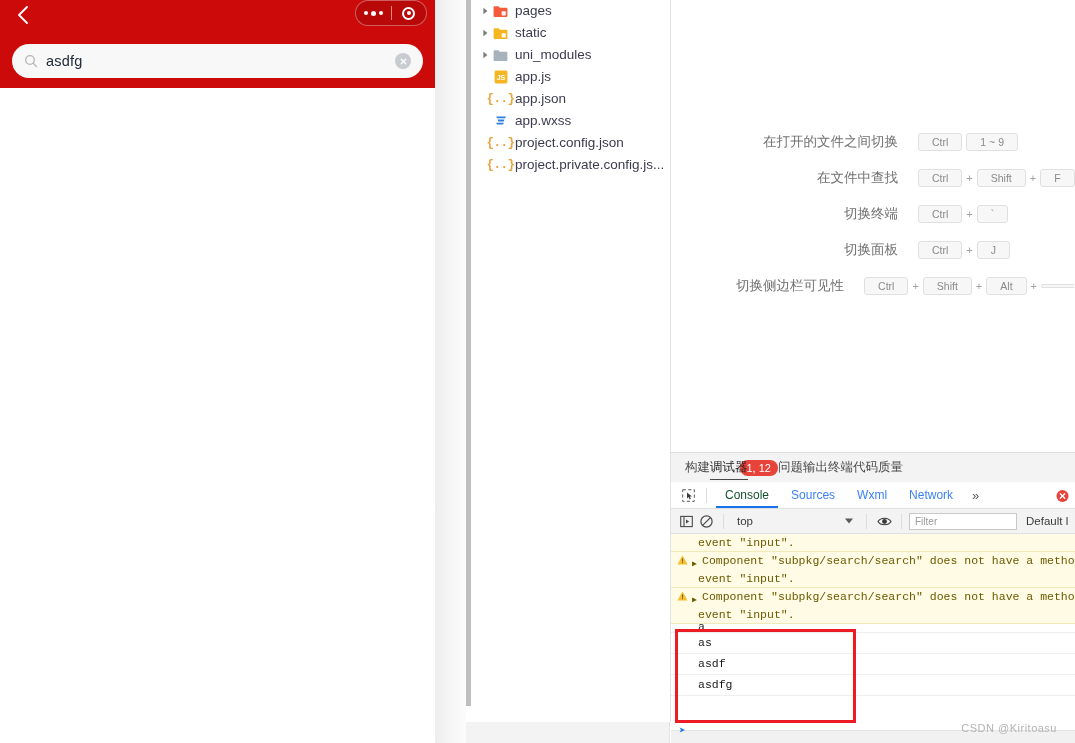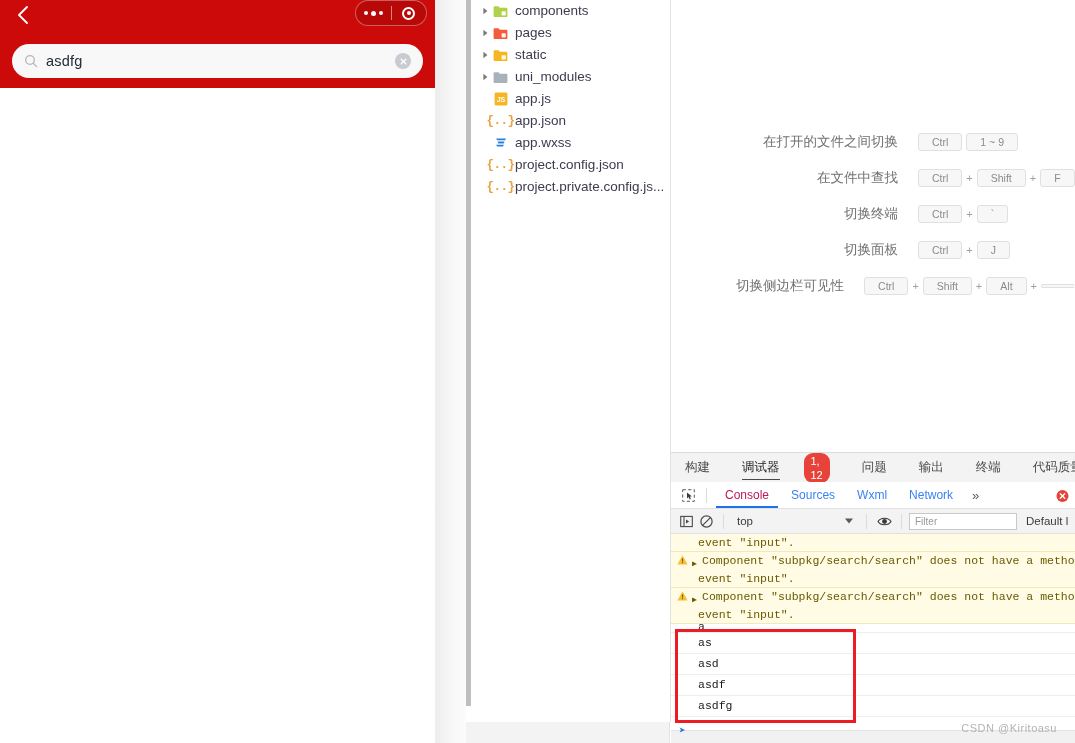--- a/index.html
+++ b/index.html
@@ -261,21 +261,21 @@
     background: #ffffff;
     border-top: 1px solid #dcdcdc;
     overflow: hidden;
   }
   #dt-tabrow {
     height: 29px;
     background: #f3f3f3;
     display: flex;
     align-items: center;
     padding-left: 14px;
-    gap: 32px;
+    gap: 0;
     position: relative;
   }
   .dt-tab {
     font-size: 12.5px;
     color: #4a4a4a;
     position: relative;
     height: 29px;
     display: flex;
     align-items: center;
     white-space: nowrap;
@@ -322,21 +322,21 @@
     font-size: 12px;
     color: #3b82f6;
     padding: 0 11px;
     height: 26px;
     display: flex;
     align-items: center;
     position: relative;
     white-space: nowrap;
     font-family: "Liberation Sans", sans-serif;
   }
-  .sub-tab.active { color: #be185d; }
+  .sub-tab.active { color: #14532d; }
   .sub-tab.active::after {
     content: "";
     position: absolute;
     left: 2px; right: 2px; bottom: 0;
     height: 2px;
     background: #1a73e8;
   }
   #more-chev {
     font-size: 13px;
     color: #5a5a5a;
@@ -535,34 +535,20 @@
   </div>
 
   <div id="sim-body"></div>
 </div>
 
 <div id="sim-seam"></div>
 
 <div id="tree-scrollbar"></div>
 <div id="tree-panel">
   <div id="tree-list">
-      <div class="tree-row">
-        <span class="twisty">
-          <svg width="7" height="8" viewBox="0 0 7 8" aria-hidden="true">
-            <path d="M1.4 0.8 L5.4 4 L1.4 7.2 Z" fill="#7a7a7a"></path>
-          </svg>
-        </span>
-        <span class="ticon">
-          <svg width="15" height="13" viewBox="0 0 15 13" aria-hidden="true">
-            <path d="M0.6 2.2 a0.9 0.9 0 0 1 0.9-0.9 H5.4 L6.9 2.8 H13.5 a0.9 0.9 0 0 1 0.9 0.9 V11 a0.9 0.9 0 0 1-0.9 0.9 H1.5 A0.9 0.9 0 0 1 0.6 11 Z" fill="#b0d24a"></path>
-            <rect x="8.6" y="6.2" width="4.2" height="4.2" rx="0.7" fill="#ffffff" opacity="0.92"></rect>
-          </svg>
-        </span>
-        <span class="tlabel">components</span>
-      </div>
       <div class="tree-row">
         <span class="twisty">
           <svg width="7" height="8" viewBox="0 0 7 8" aria-hidden="true">
             <path d="M1.4 0.8 L5.4 4 L1.4 7.2 Z" fill="#7a7a7a"></path>
           </svg>
         </span>
         <span class="ticon">
           <svg width="15" height="13" viewBox="0 0 15 13" aria-hidden="true">
             <path d="M0.6 2.2 a0.9 0.9 0 0 1 0.9-0.9 H5.4 L6.9 2.8 H13.5 a0.9 0.9 0 0 1 0.9 0.9 V11 a0.9 0.9 0 0 1-0.9 0.9 H1.5 A0.9 0.9 0 0 1 0.6 11 Z" fill="#f45b3c"></path>
             <rect x="8.6" y="6.2" width="4.2" height="4.2" rx="0.7" fill="#ffffff" opacity="0.92"></rect>
@@ -805,21 +791,20 @@
               <rect x="4.95" y="3.4" width="1.1" height="3.1" fill="#7a5a00"></rect>
               <rect x="4.95" y="7.1" width="1.1" height="1.1" fill="#7a5a00"></rect>
             </svg></span>
           <span class="warn-arrow">▶</span>
           <span>Component "subpkg/search/search" does not have a method</span>
         </div>
         <div class="wline2">event "input".</div>
       </div>
       <div class="log-row" style="height: 8px; line-height: 6px; overflow: hidden;">a</div>
       <div class="log-row">as</div>
-      <div class="log-row">asd</div>
       <div class="log-row">asdf</div>
       <div class="log-row">asdfg</div>
     </div>
 
   <div id="red-highlight"></div>
   <div id="prompt-caret">➤</div>
   <div id="dt-bottom-strip"></div>
   <div id="watermark">CSDN @Kiritoasu</div>
 </div>
 

